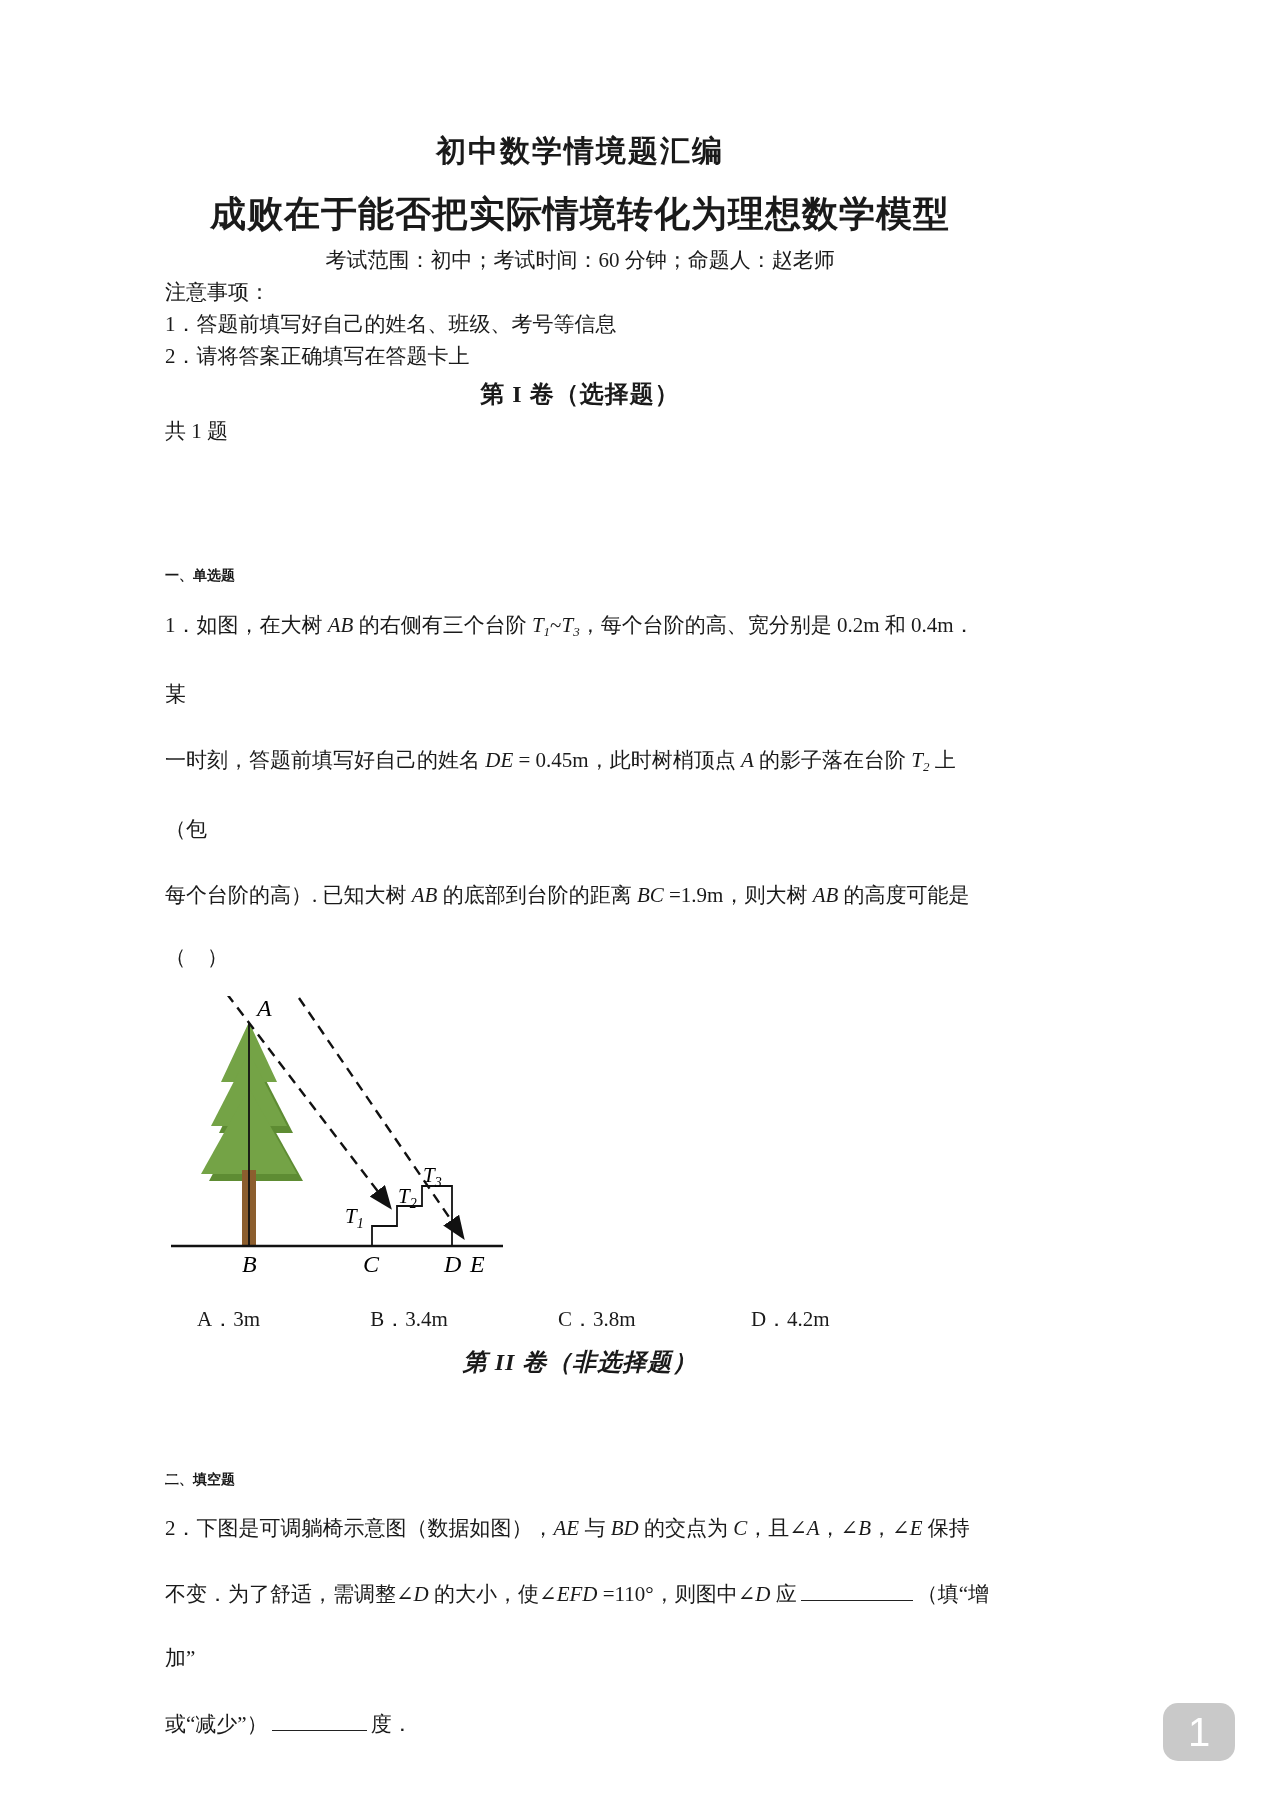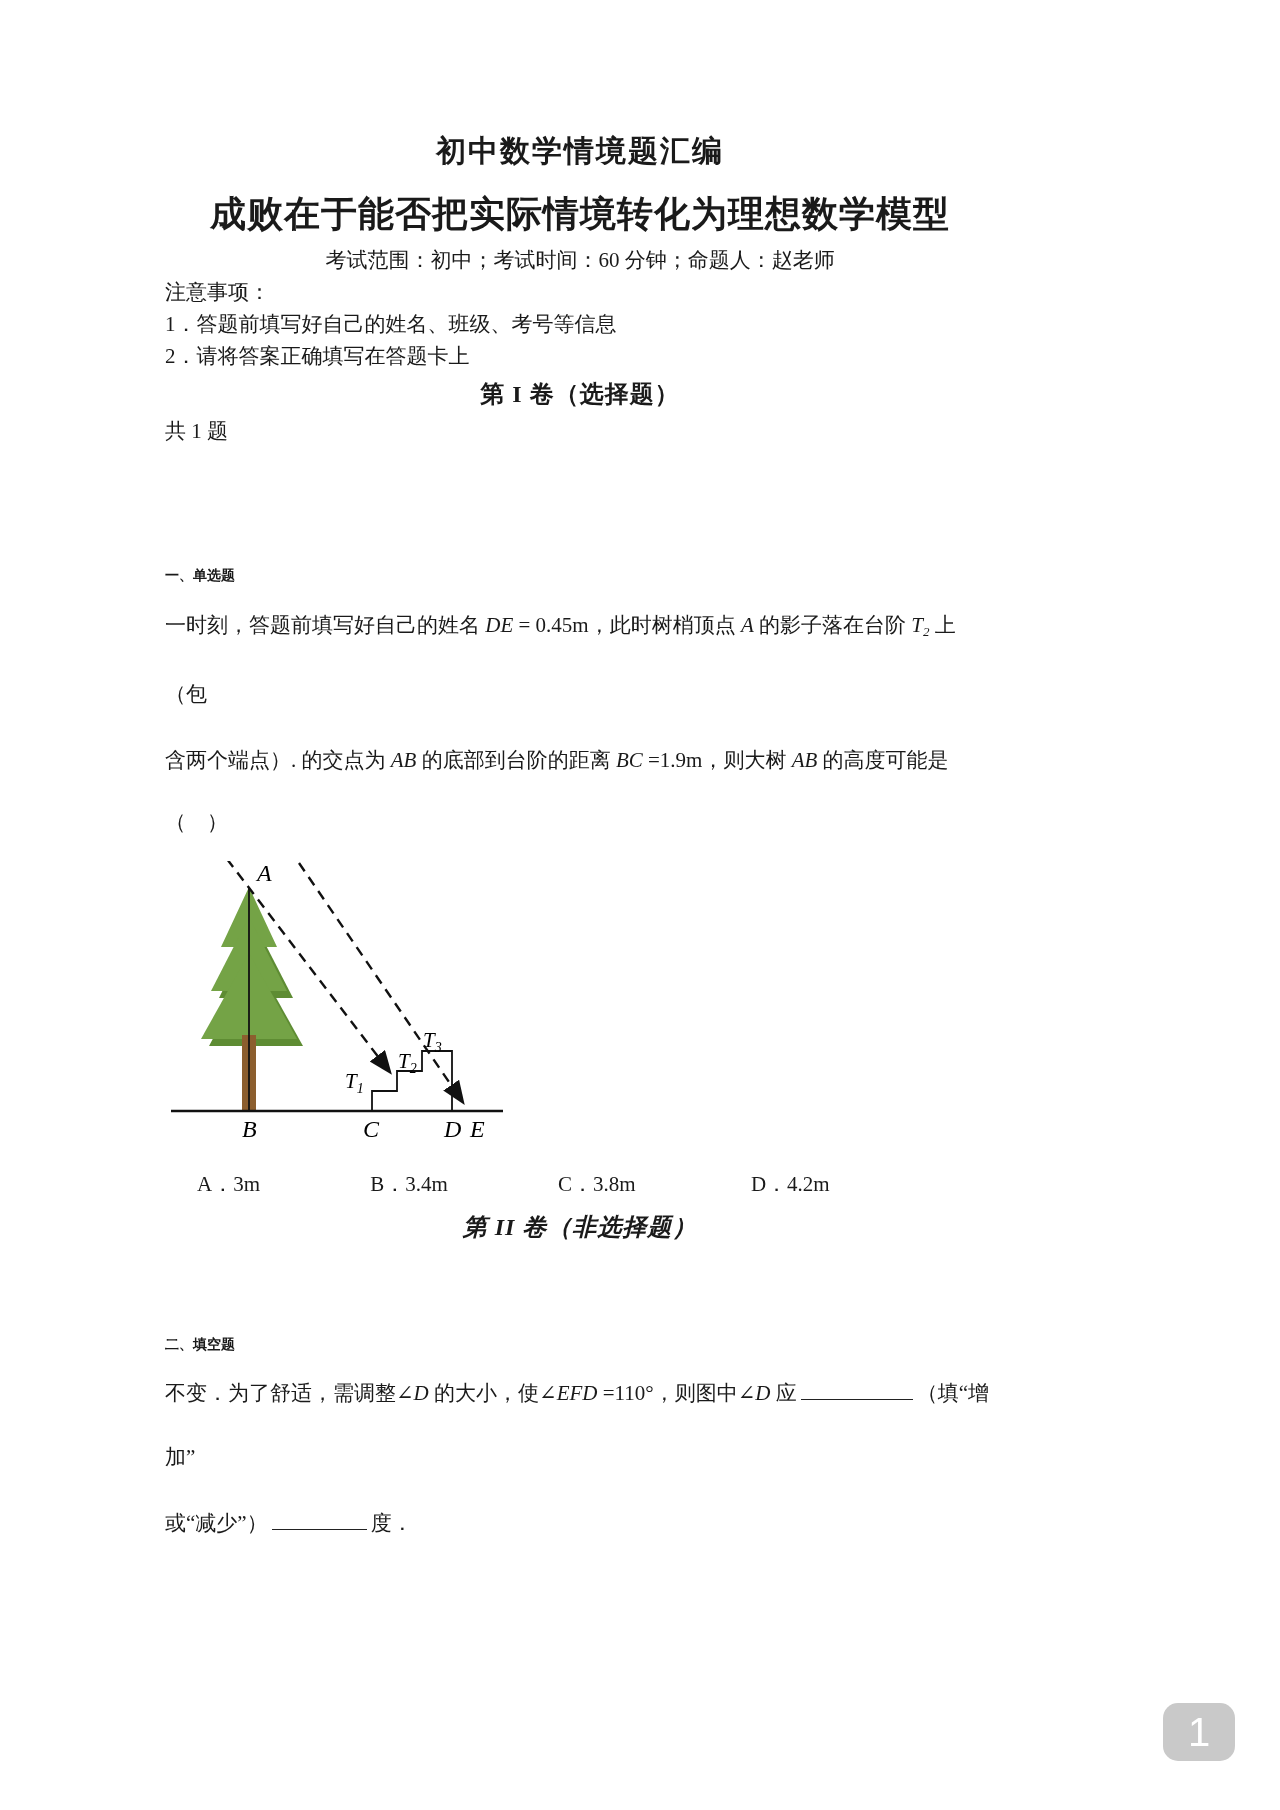--- a/index.html
+++ b/index.html
@@ -74,24 +74,25 @@
 
     <p class="notes-title">注意事项：</p>
     <p class="note-line">1．答题前填写好自己的姓名、班级、考号等信息</p>
     <p class="note-line">2．请将答案正确填写在答题卡上</p>
 
     <h3 class="section-title">第 I 卷（选择题）</h3>
     <p class="count">共 1 题</p>
 
     <h4 class="subsection">一、单选题</h4>
 
+    <p class="qline"><span>1．如图，在大树 </span><i class="v">AB</i><span> 的右侧有三个台阶 </span><i class="v">T</i><sub>1</sub><span>~</span><i class="v">T</i><sub>3</sub><span>，每个台阶的高、宽分别是 0.2m 和 0.4m．某</span></p>
 
     <p class="qline"><span>一时刻，答题前填写好自己的姓名 </span><i class="v">DE</i><span> = 0.45m，此时树梢顶点 </span><i class="v">A</i><span> 的影子落在台阶 </span><i class="v">T</i><sub>2</sub><span> 上（包</span></p>
 
-    <p class="qline"><span>含两个端点）. 的交点为 </span><i class="v">AB</i><span> 的底部到台阶的距离 </span><i class="v">BC</i><span> =1.9m，则大树 </span><i class="v">AB</i><span> 的高度可能是（　）</span></p>
+    <p class="qline"><span>每个台阶的高）. 已知大树 </span><i class="v">AB</i><span> 的底部到台阶的距离 </span><i class="v">BC</i><span> =1.9m，则大树 </span><i class="v">AB</i><span> 的高度可能是（　）</span></p>
 
     <div class="diagram-wrap">
       <svg width="470" height="290" viewBox="0 0 470 290">
         <defs>
           <marker id="arr" markerWidth="11" markerHeight="9" refX="8" refY="4" orient="auto">
             <path d="M0,0 L10,4 L0,8 z" fill="#111"></path>
           </marker>
         </defs>
 
         <polygon points="88,63 52,137 126,137" fill="#5e8c33"></polygon>
@@ -129,20 +130,21 @@
       <span class="option opt-a">A．3m</span>
       <span class="option opt-b">B．3.4m</span>
       <span class="option opt-c">C．3.8m</span>
       <span class="option opt-d">D．4.2m</span>
     </div>
 
     <h3 class="section-title section2-title">第 II 卷（非选择题）</h3>
 
     <h4 class="subsection second">二、填空题</h4>
 
+    <p class="qline q2line"><span>2．下图是可调躺椅示意图（数据如图），</span><i class="v">AE</i><span> 与 </span><i class="v">BD</i><span> 的交点为 </span><i class="v">C</i><span>，且∠</span><i class="v">A</i><span>，∠</span><i class="v">B</i><span>，∠</span><i class="v">E</i><span> 保持</span></p>
 
     <p class="qline q2line"><span>不变．为了舒适，需调整∠</span><i class="v">D</i><span> 的大小，使∠</span><i class="v">EFD</i><span> =110°，则图中∠</span><i class="v">D</i><span> 应</span><span class="blank"></span><span>（填“增加”</span></p>
 
     <p class="qline q2line"><span>或“减少”）</span><span class="blank short"></span><span>度．</span></p>
 
   </div>
 
   <div class="page-badge">1</div>
 </div>
 

